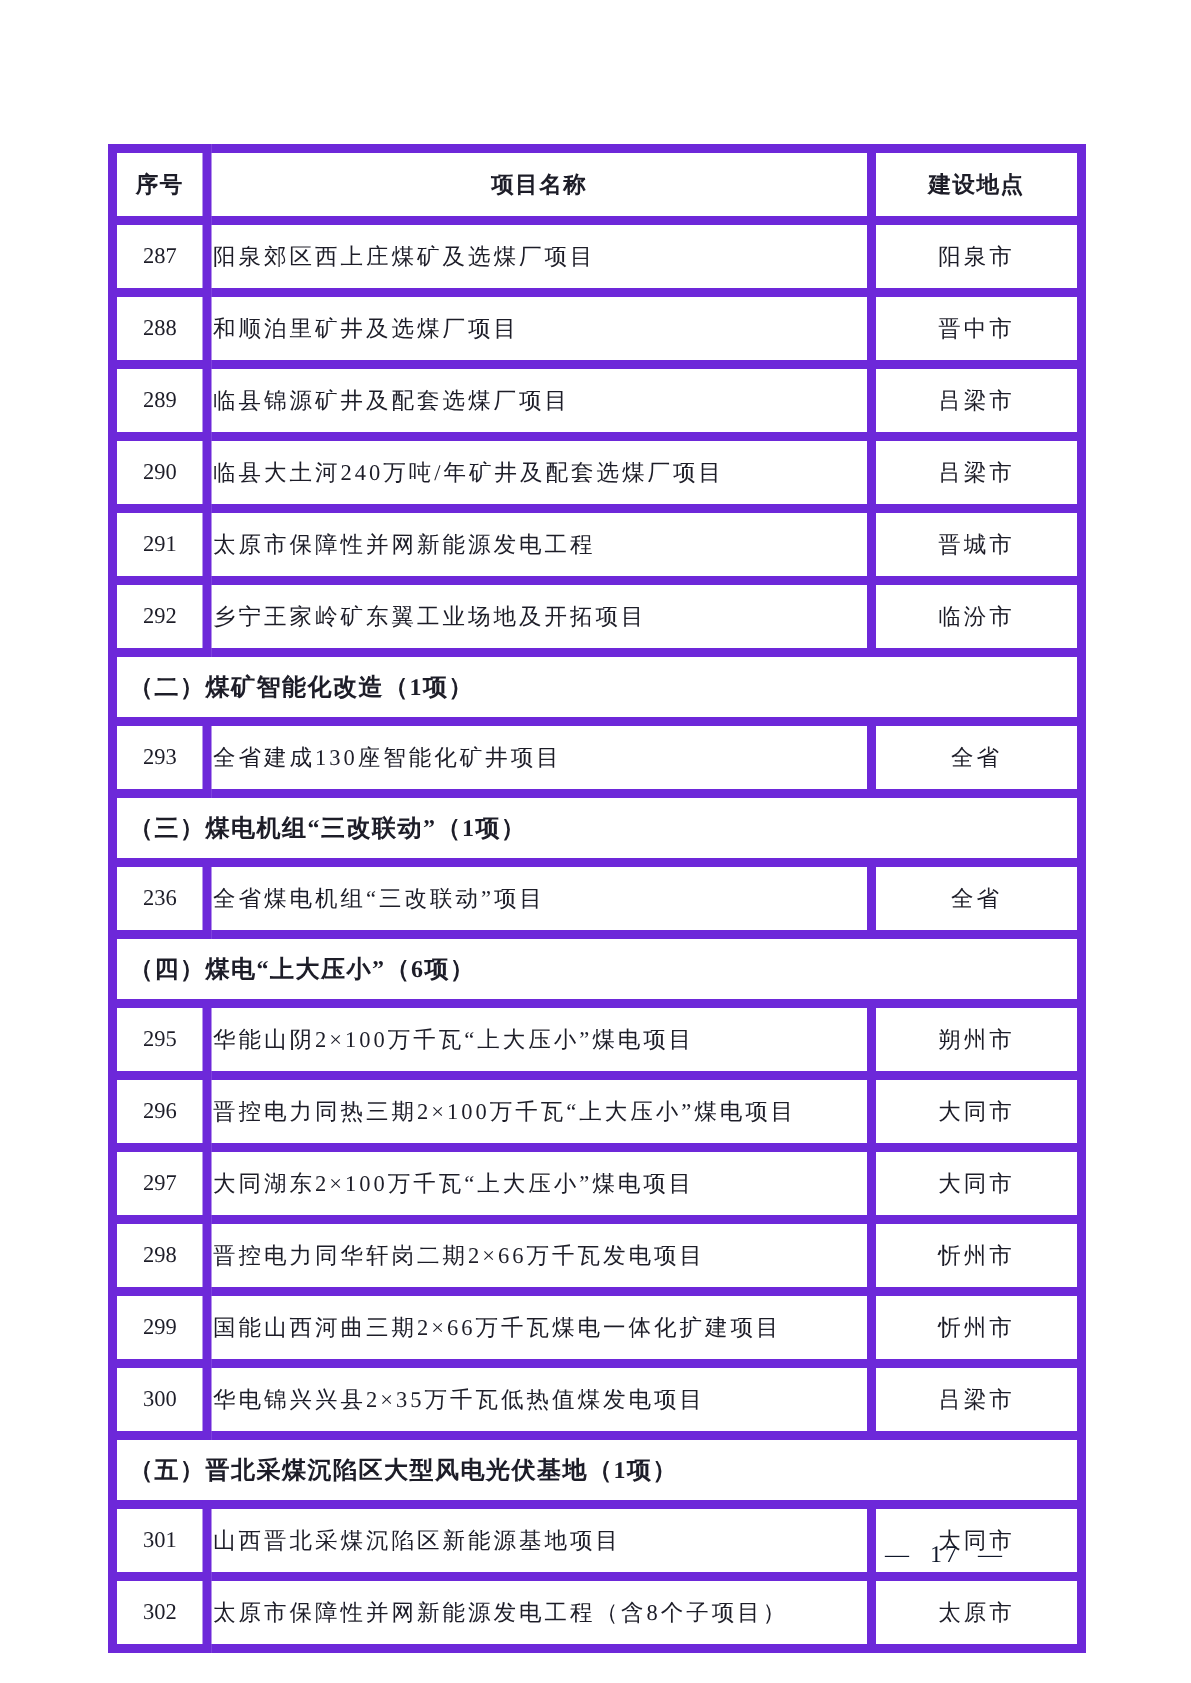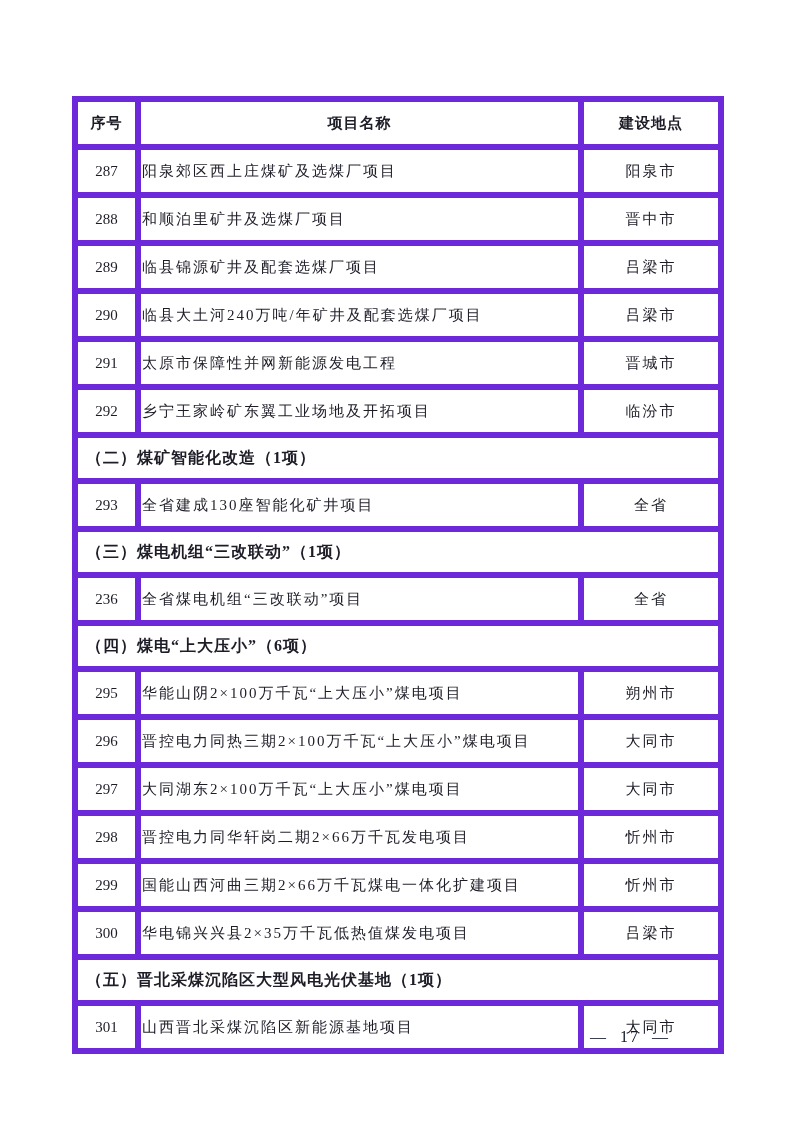--- a/index.html
+++ b/index.html
@@ -177,18 +177,23 @@
           <td class="cell-location">吕梁市</td>
         </tr>
         <tr>
           <td colspan="3" class="section-cell">（五）晋北采煤沉陷区大型风电光伏基地（1项）</td>
         </tr>
         <tr>
           <td class="cell-no">301</td>
           <td class="cell-name">山西晋北采煤沉陷区新能源基地项目</td>
           <td class="cell-location">大同市</td>
         </tr>
+        <tr>
+          <td class="cell-no">302</td>
+          <td class="cell-name">太原市保障性并网新能源发电工程（含8个子项目）</td>
+          <td class="cell-location">太原市</td>
+        </tr>
       </tbody>
   </table>
 
   <div class="page-footer">— 17 —</div>
 
 </div>
 
 </body></html>

